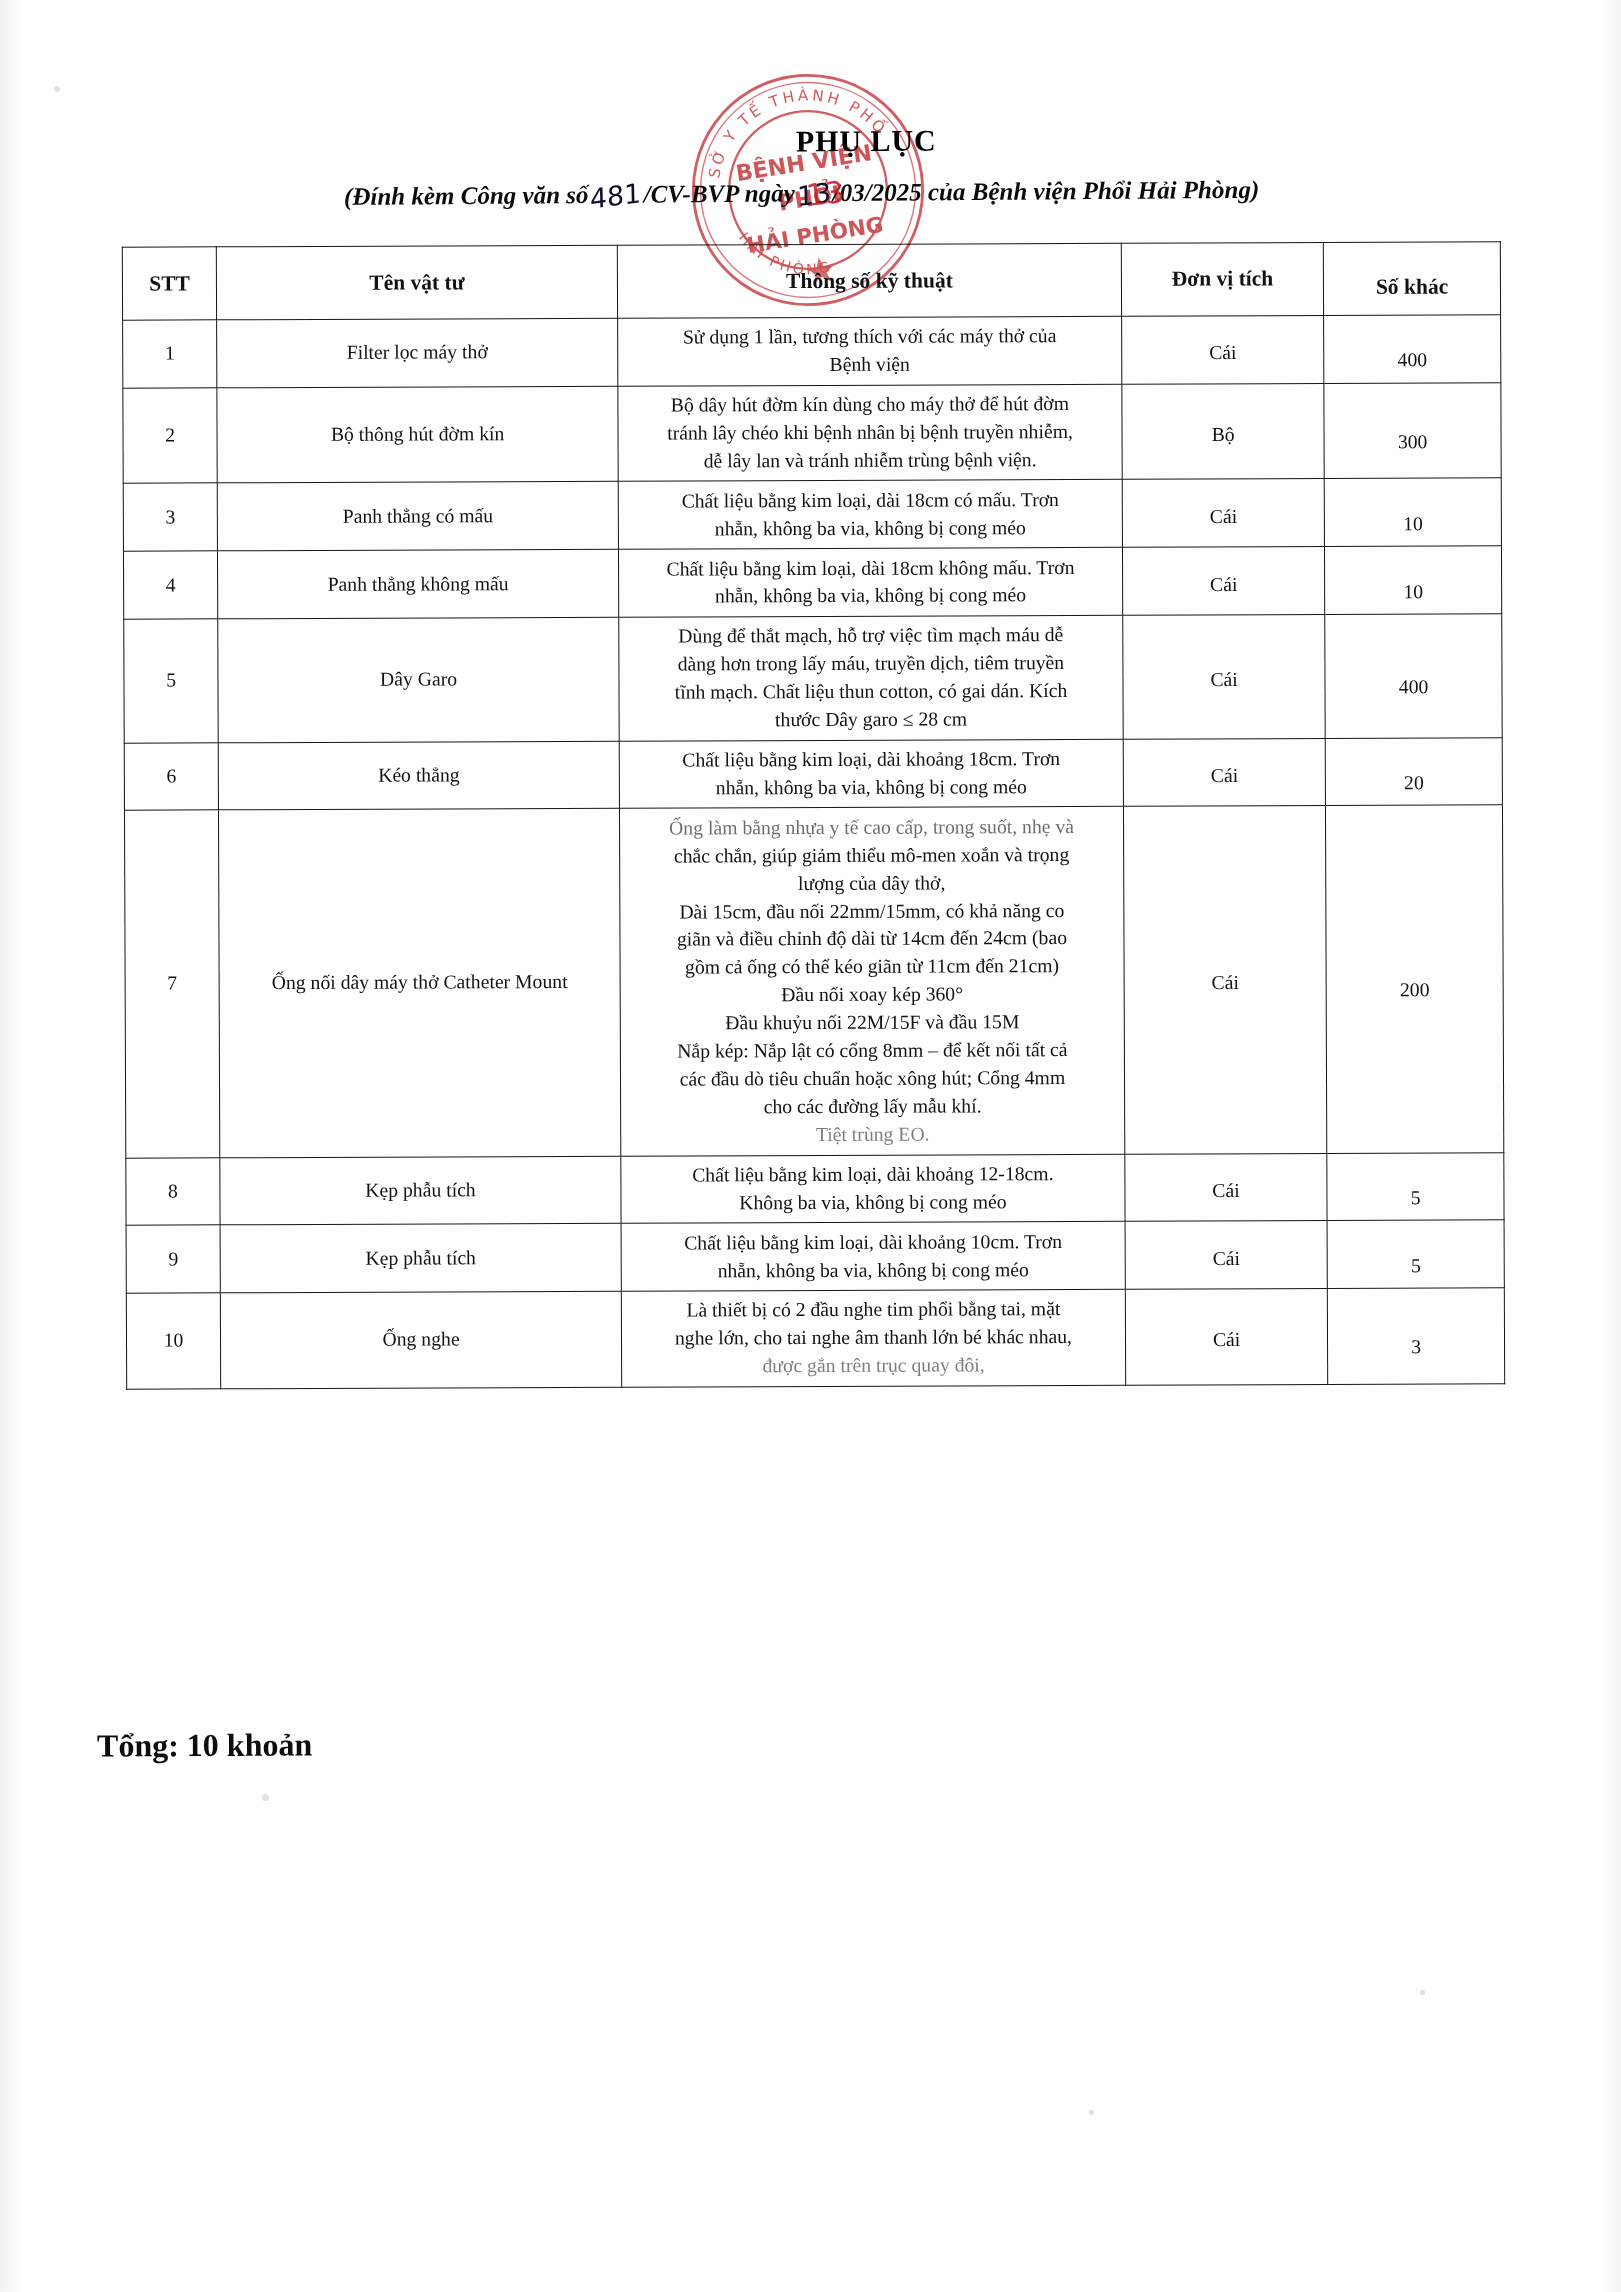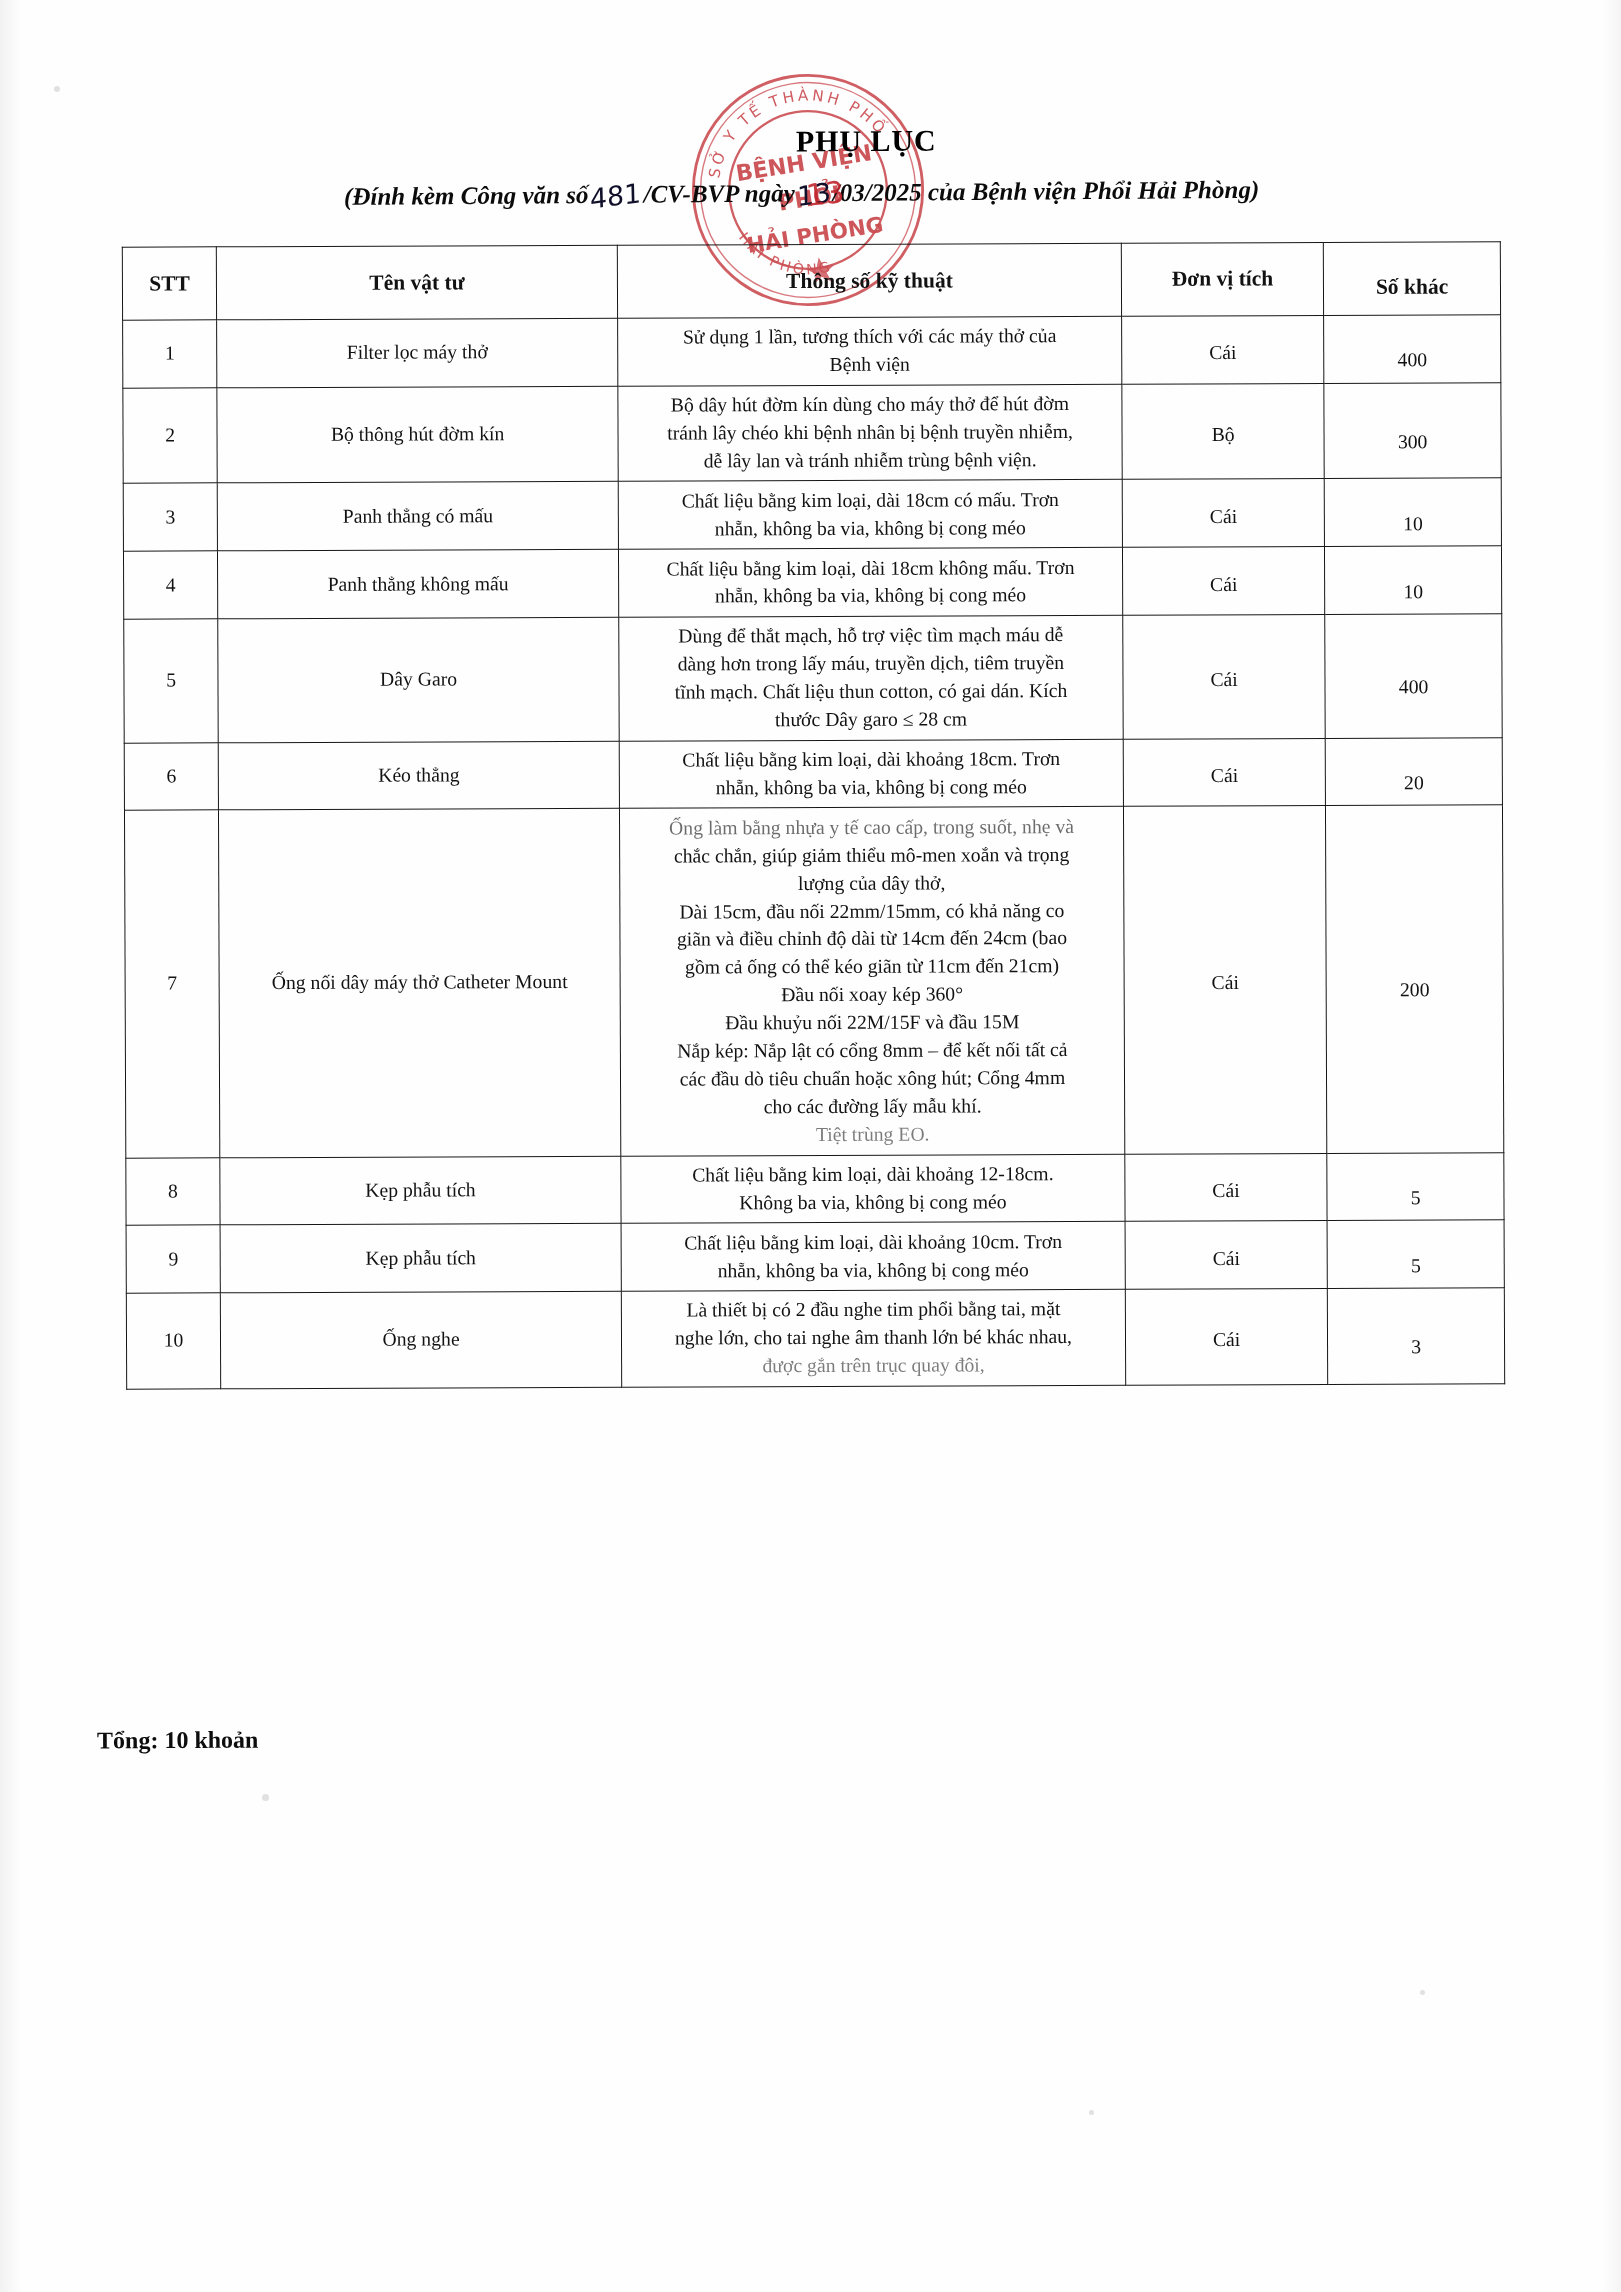--- a/index.html
+++ b/index.html
@@ -156,21 +156,21 @@
   
   .fade-top { opacity: .62; }
   .fade-bot { opacity: .55; }
 
   
   .total {
     position: absolute;
     left: 97px;
     top: 1727px;
     font-weight: bold;
-    font-size: 24px;
+    font-size: 32px;
     color: #0d0d0d;
     transform: rotate(-0.3deg);
   }
 
   
   .scan-edge-l {
     position: absolute; left: 0; top: 0; width: 23px; height: 2293px;
     background: linear-gradient(90deg, #f2f2f2 0%, #ffffff 100%);
   }
   .scan-edge-r {

